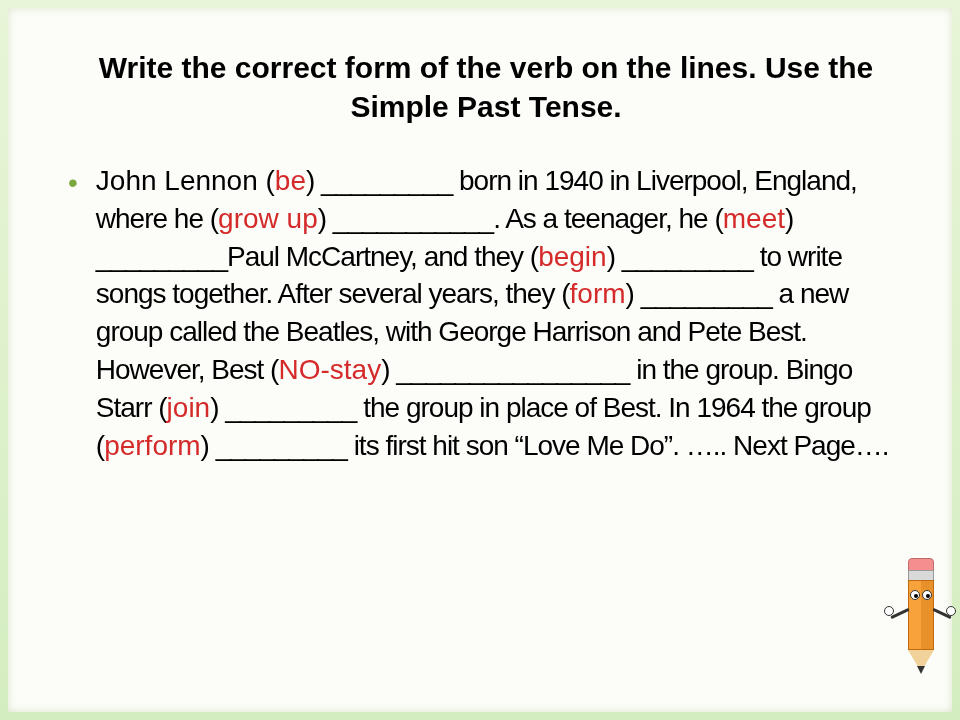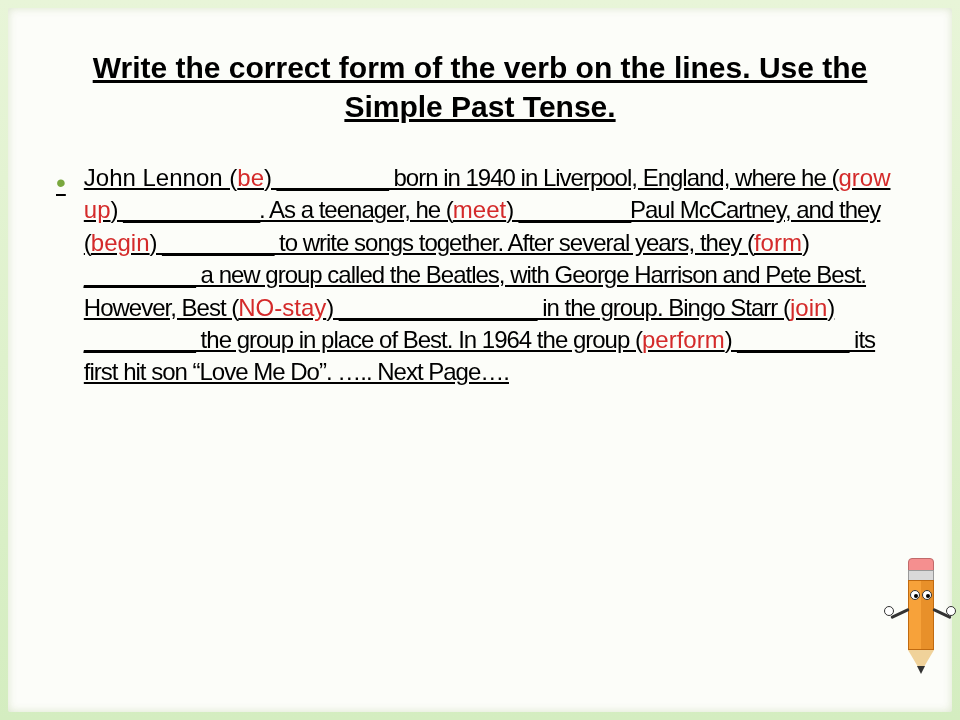--- a/index.html
+++ b/index.html
@@ -10,22 +10,21 @@
     font-family: Arial, sans-serif;
     position: relative;
     overflow: hidden;
   }
   .slide-frame {
     position: absolute;
     top: 8px; left: 8px; right: 8px; bottom: 8px;
     background: #fcfdf9;
     border-radius: 2px;
     box-shadow: inset 0 0 8px rgba(140,170,100,0.3);
-    padding: 40px 48px 30px 48px;
-    text-decoration: underline;
+    padding: 40px 48px 30px 60px;
   }
   .title {
     font-size: 30px;
     font-weight: bold;
     color: #000;
     text-align: center;
     line-height: 1.3;
     margin-bottom: 36px;
   }
   .content-row {
@@ -33,21 +32,21 @@
     align-items: flex-start;
   }
   .bullet {
     font-size: 28px;
     color: #7aa83f;
     margin-right: 18px;
     line-height: 1.35;
     margin-top: 2px;
   }
   .body-text {
-    font-size: 24px;
+    font-size: 28px;
     color: #000;
     line-height: 1.35;
     flex: 1;
   }
   .verb { color: #d42a2a; }
   .blank { letter-spacing: -1px; }
 
   
   .pencil {
     position: absolute;

